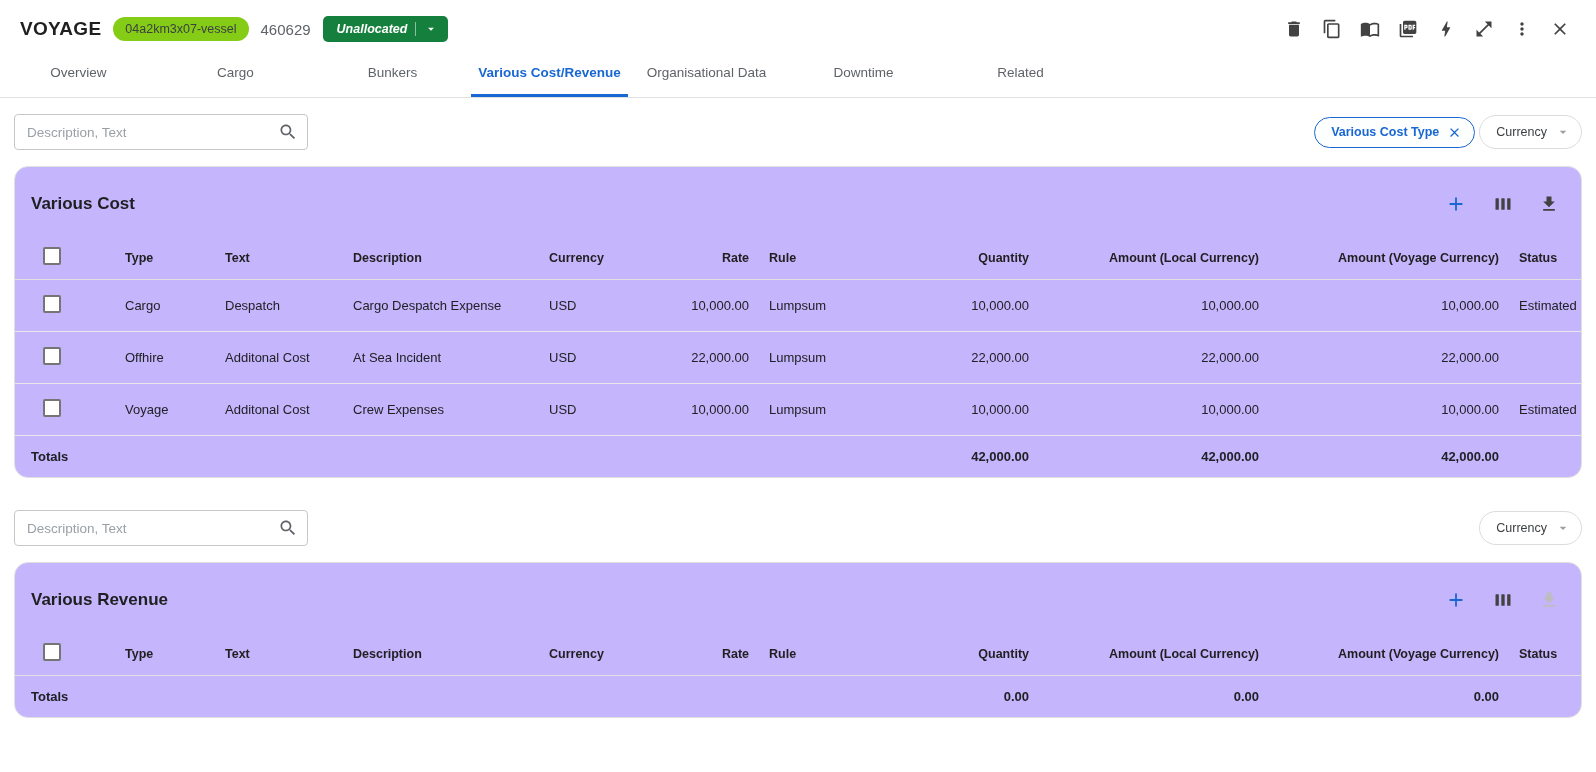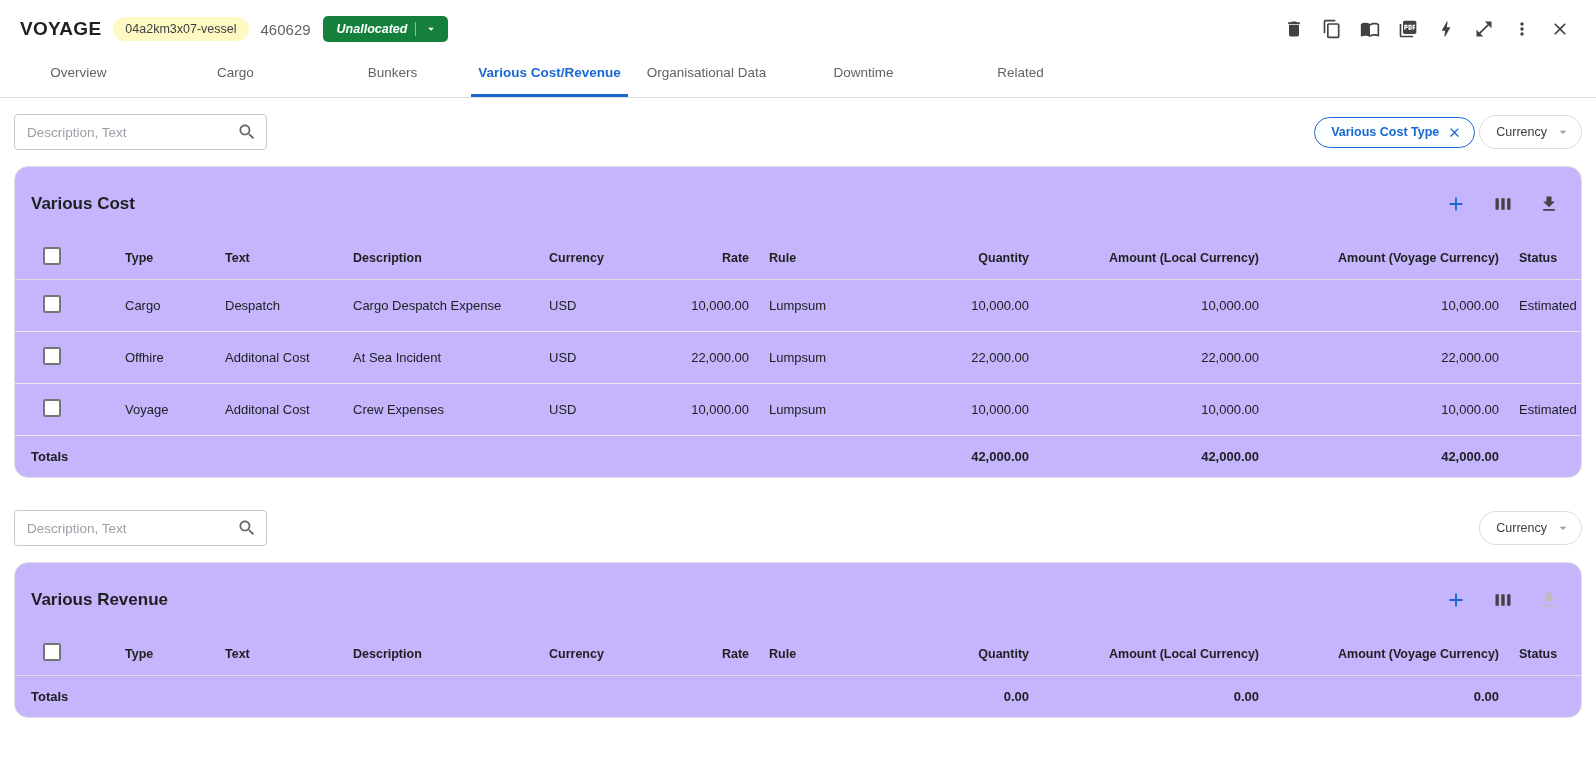--- a/index.html
+++ b/index.html
@@ -8,34 +8,34 @@
     width:1596px; height:772px;
     background:#ffffff;
     font-family:"Liberation Sans", sans-serif;
     color:#202124;
     overflow:hidden;
   }
   
   .topbar { display:flex; align-items:center; justify-content:space-between; padding:10px 20px 4px 20px; height:52px; }
   .topbar-left { display:flex; align-items:center; gap:12px; }
   .page-title { font-size:19px; font-weight:bold; letter-spacing:.3px; margin:0; color:#1f1f1f; }
-  .chip-gray { background:#fef9c3; color:#3c4043; font-size:12.5px; padding:5px 12px; border-radius:14px; }
+  .chip-gray { background:#84cc16; color:#3c4043; font-size:12.5px; padding:5px 12px; border-radius:14px; }
   .voyage-no { color:#5f6368; font-size:15px; }
   .badge-green { display:inline-flex; align-items:center; gap:8px; background:#15803d; color:#fff; font-size:12.5px; font-weight:bold; padding:6px 10px 6px 14px; border-radius:5px; cursor:pointer;font-style:italic; }
   .badge-divider { width:1px; height:14px; background:rgba(255,255,255,.5); }
   .topbar-icons { display:flex; align-items:center; gap:6px; }
   .icon-btn { background:none; border:none; padding:6px; cursor:pointer; display:flex; align-items:center; justify-content:center; border-radius:4px; }
   .icon-btn svg { display:block; }
   
   .tabs { display:flex; border-bottom:1px solid #e0e0e0; padding:0; }
   .tab { width:157px; text-align:center; padding:13px 6px 14px 6px; font-size:13.5px; color:#5f6368; background:none; border:none; border-bottom:3px solid transparent; cursor:pointer; font-family:inherit; white-space:nowrap; }
   .tab.active { color:#1967d2; border-bottom-color:#1967d2; font-weight:bold; }
   
   .filter-row { display:flex; align-items:center; justify-content:space-between; padding:16px 14px; }
-  .search-box { position:relative; width:253px; }
+  .search-box { position:relative; width:294px; }
   .search-box input { width:100%; height:36px; border:1px solid #c7c7c7; border-radius:4px; padding:0 38px 0 12px; font-size:13.5px; font-family:inherit; color:#202124; outline:none; }
   .search-box input::placeholder { color:#9aa0a6; }
   .search-box .search-ic { position:absolute; right:10px; top:8px; }
   .filter-right { display:flex; align-items:center; gap:4px; }
   .chip-blue { display:inline-flex; align-items:center; gap:8px; border:1px solid #1967d2; color:#1967d2; background:#fdfefe; font-size:12.5px; font-weight:bold; padding:7px 12px 7px 16px; border-radius:18px; cursor:pointer; }
   .pill { display:inline-flex; align-items:center; gap:8px; border:1px solid #dadce0; color:#3c4043; font-size:12.5px; padding:8px 10px 8px 16px; border-radius:18px; background:#fff; cursor:pointer; }
   
   .card { margin:0 14px 16px 14px; border:1px solid #e0e0e0; border-radius:14px; background:#c4b5fd; overflow:hidden; }
   .card-head { display:flex; align-items:center; justify-content:space-between; padding:20px 16px 16px 16px; }
   .card-title { margin:0; font-size:17px; font-weight:bold; color:#1f1f1f; }

